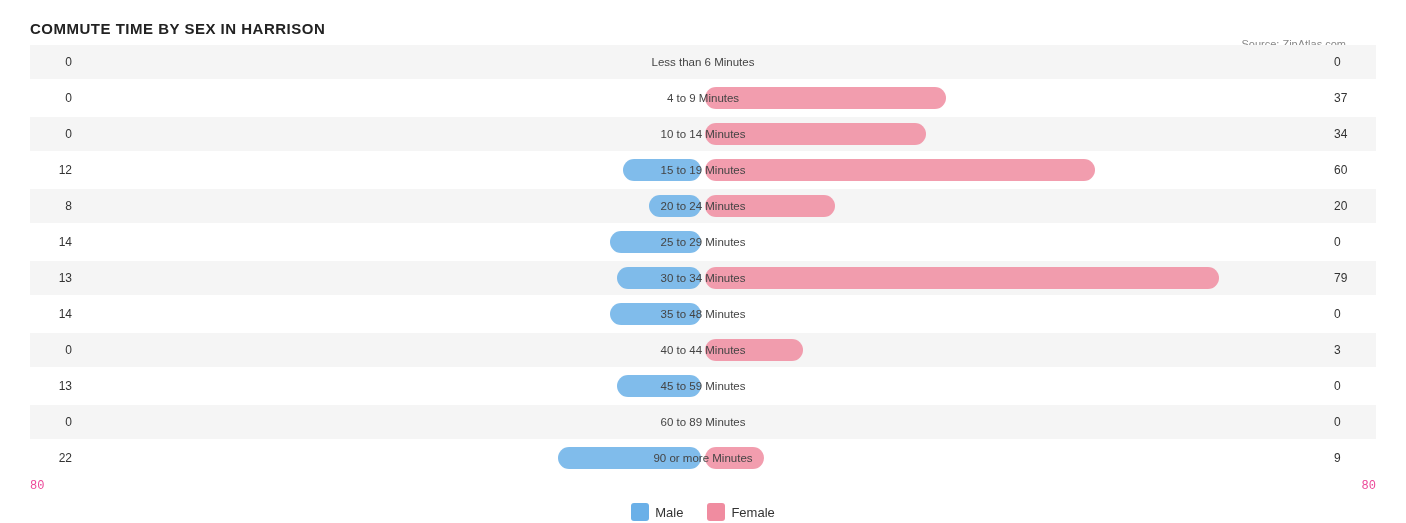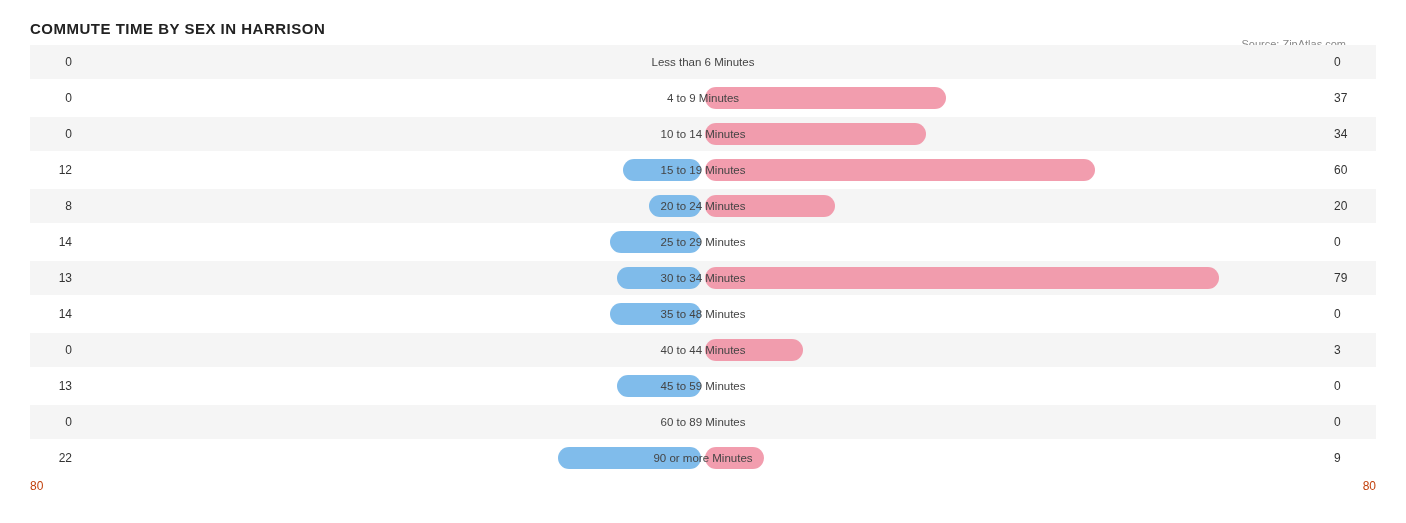--- a/index.html
+++ b/index.html
@@ -124,22 +124,23 @@
       border-radius: 3px;
     }
     .axis-labels {
       display: flex;
       justify-content: space-between;
       margin-top: 4px;
       padding: 0 0px;
     }
     .axis-label {
       font-size: 12px;
-      color: #c2410c;
+      color: #ec4899;
       width: 50px;
+      font-family: Liberation Mono, monospace;
     }
     .axis-label-right {
       text-align: right;
     }
   </style>
 </head>
 <body>
 
 <div style="position:relative;">
   <div class="chart-title">COMMUTE TIME BY SEX IN HARRISON</div>
@@ -303,13 +304,23 @@
     </div>
     <div class="right-val">9</div>
   </div>
     </div>
 
   <div class="axis-labels">
     <div class="axis-label" id="axis-left">80</div>
     <div class="axis-label axis-label-right" id="axis-right">80</div>
   </div>
 
+  <div class="legend">
+    <div class="legend-item">
+      <div class="legend-box" style="background:#6ab0e8;"></div>
+      <span>Male</span>
+    </div>
+    <div class="legend-item">
+      <div class="legend-box" style="background:#f08ca0;"></div>
+      <span>Female</span>
+    </div>
+  </div>
 </div>
 
 </body></html>

